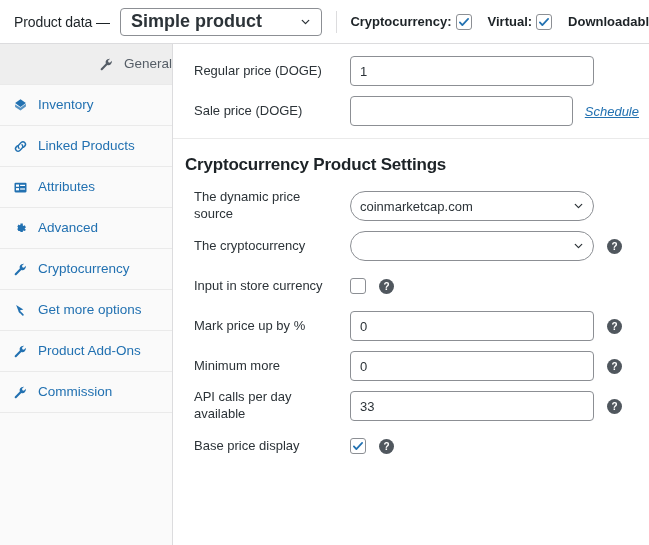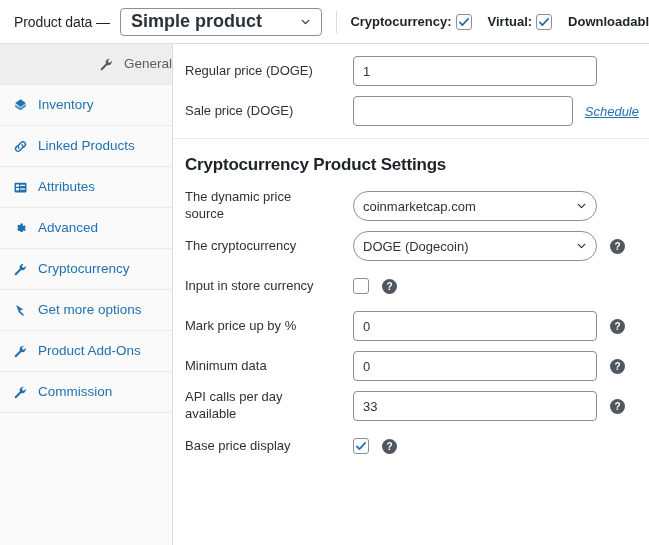--- a/index.html
+++ b/index.html
@@ -168,23 +168,22 @@
   }
   .options-group { padding: 0; }
   .group-sep {
     height: 0;
     border-top: 1px solid #eaeaea;
     margin: 0;
   }
   .form-row {
     display: flex;
     align-items: center;
-    padding: 0 10px 0 12px;
+    padding: 0 10px 0 21px;
     min-height: 34px;
-    gap: 12px;
   }
   .form-row .flabel {
     width: 156px;
     flex: none;
     font-size: 13px;
     color: #2c3338;
     line-height: 1.3;
     padding-right: 8px;
     box-sizing: border-box;
   }
@@ -446,21 +445,20 @@
             </div>
           </div>
         </div>
 
         <div class="spacer-xs"></div>
 
         <div class="form-row">
           <label class="flabel">The cryptocurrency</label>
           <div class="field-wrap">
             <div class="sel">
-              <span>DOGE (Dogecoin)</span>
               <span class="caret">
                 <svg width="13" height="13" viewBox="0 0 20 20">
                     <path d="M5 7.5l5 5 5-5" fill="none" stroke="#2c3338" stroke-width="1.9" stroke-linecap="round" stroke-linejoin="round"></path>
                   </svg>
               </span>
             </div>
             <span class="help-tip">?</span>
           </div>
         </div>
 
@@ -480,21 +478,21 @@
           <label class="flabel">Mark price up by %</label>
           <div class="field-wrap">
             <input class="txt" type="text" value="0" style="">
             <span class="help-tip">?</span>
           </div>
         </div>
 
         <div class="spacer-xs"></div>
 
         <div class="form-row">
-          <label class="flabel">Minimum data</label>
+          <label class="flabel">Minimum more</label>
           <div class="field-wrap">
             <input class="txt" type="text" value="0" style="">
             <span class="help-tip">?</span>
           </div>
         </div>
 
         <div class="spacer-xs"></div>
 
         <div class="form-row">
           <label class="flabel">API calls per day available</label>

